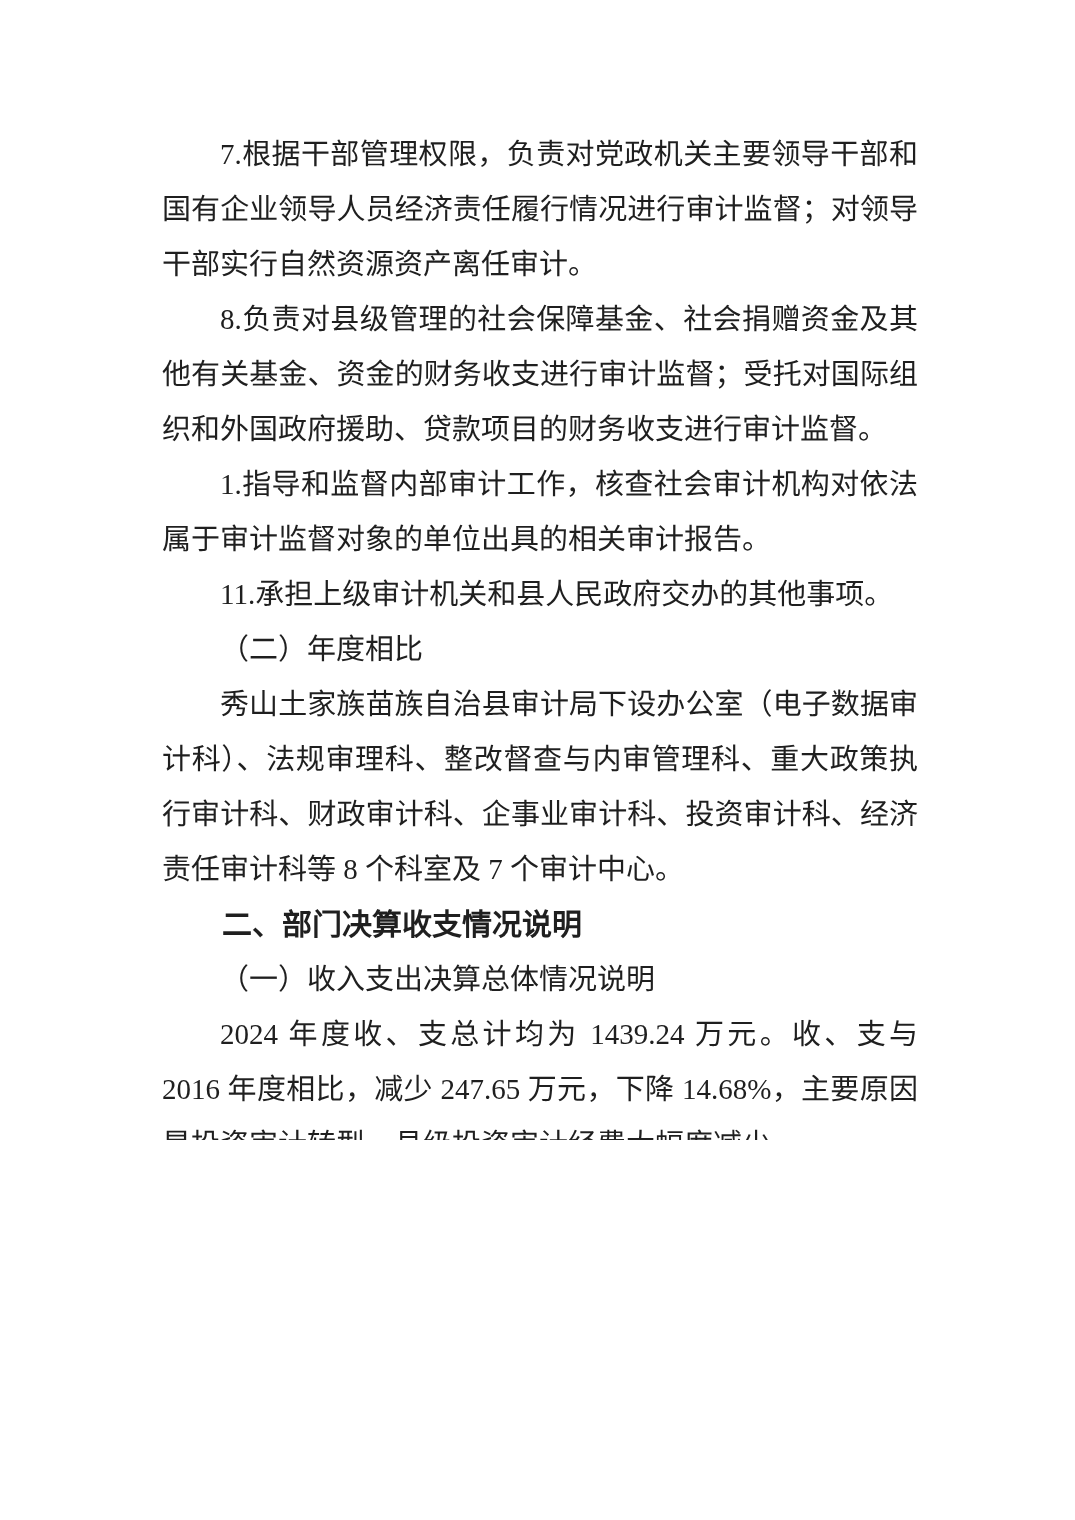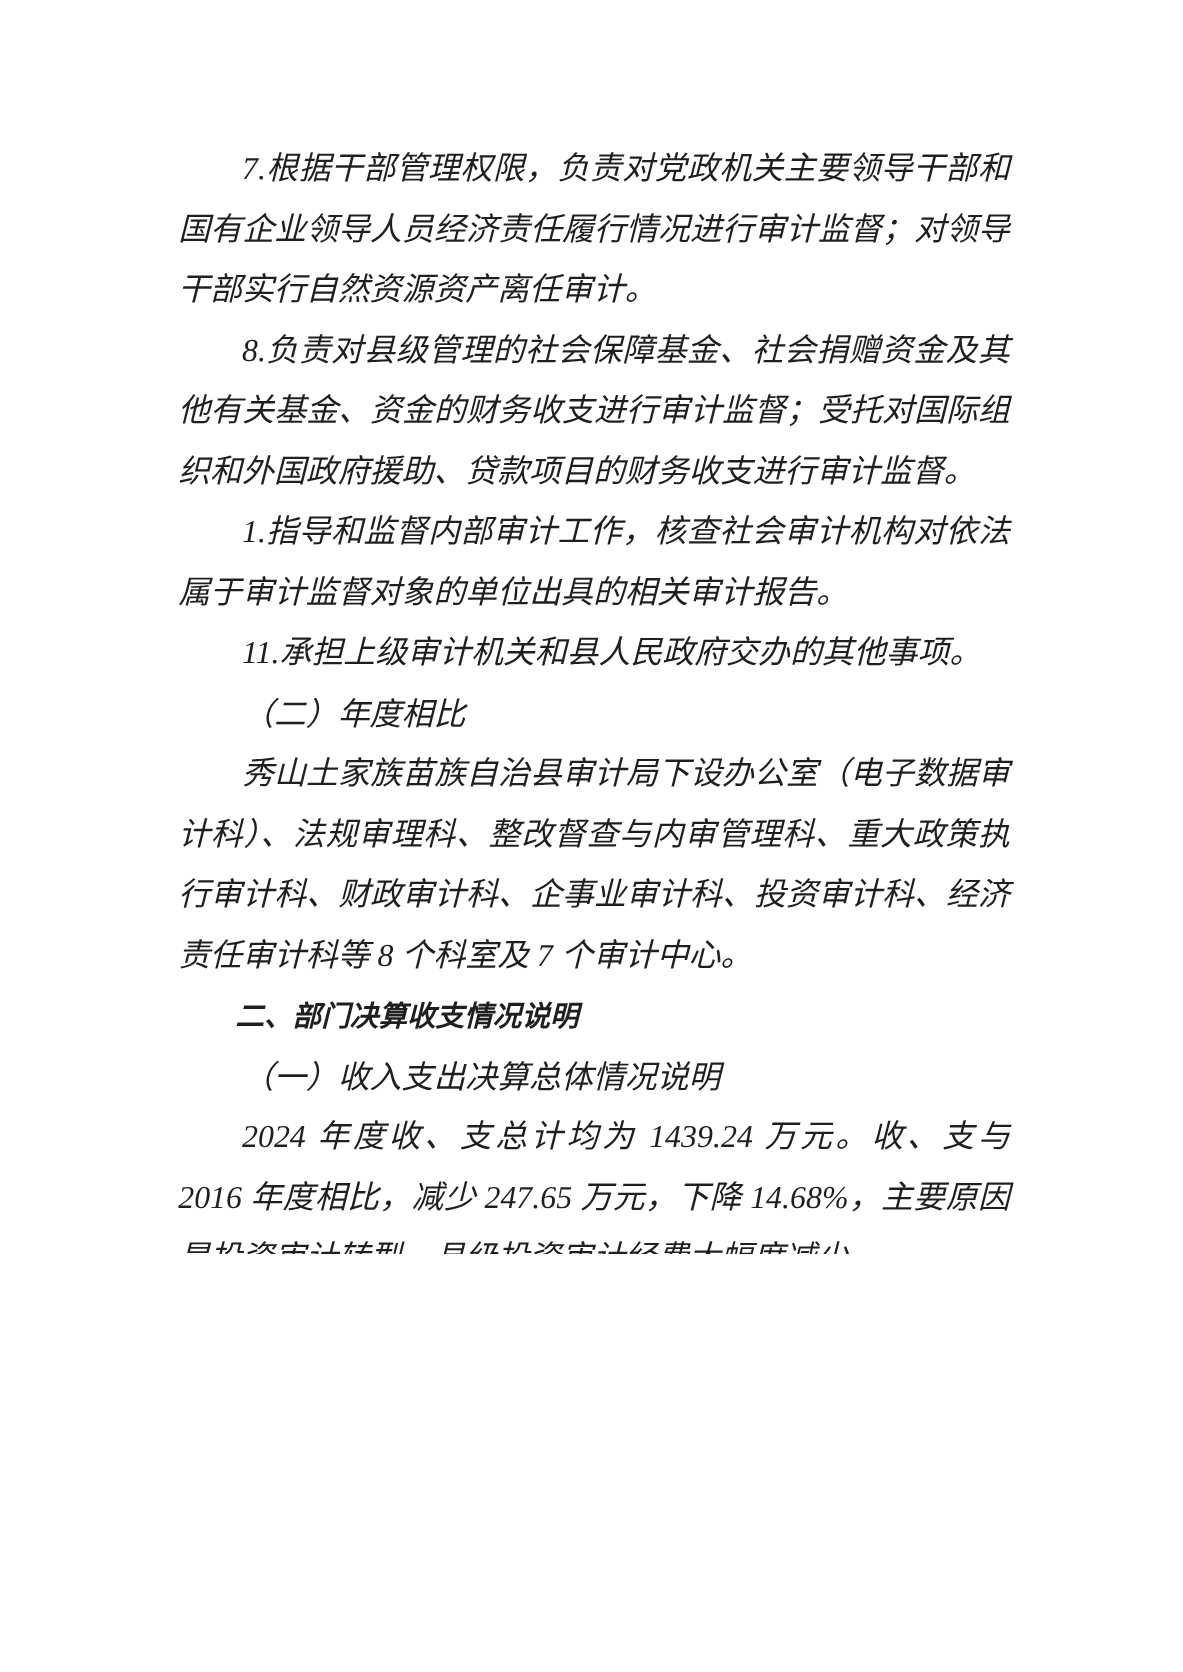--- a/index.html
+++ b/index.html
@@ -8,41 +8,40 @@
     background: #ffffff;
   }
   .page {
     position: relative;
     width: 1075px;
     height: 1140px;
     background: #ffffff;
     color: #1f1f1f;
     font-family: "Liberation Serif", "DejaVu Serif", serif;
     overflow: hidden;
-    font-style: italic;
   }
   .content {
     position: absolute;
     left: 162px;
     top: 127px;
     width: 756px;
   }
   .para {
     margin: 0;
     padding: 0;
     font-size: 29px;
     line-height: 55px;
     text-align: justify;
     text-indent: 2em;
     font-weight: 400;
   }
   .para.heading1 {
     font-family: "Liberation Sans", "DejaVu Sans", sans-serif;
     font-weight: 700;
-    font-size: 26px;
+    font-size: 30px;
     text-align: left;
   }
   .para.subheading {
     font-family: "DejaVu Serif", "Liberation Serif", serif;
     font-weight: 400;
     text-align: left;
   }
   .footer {
     position: absolute;
     left: 0;

